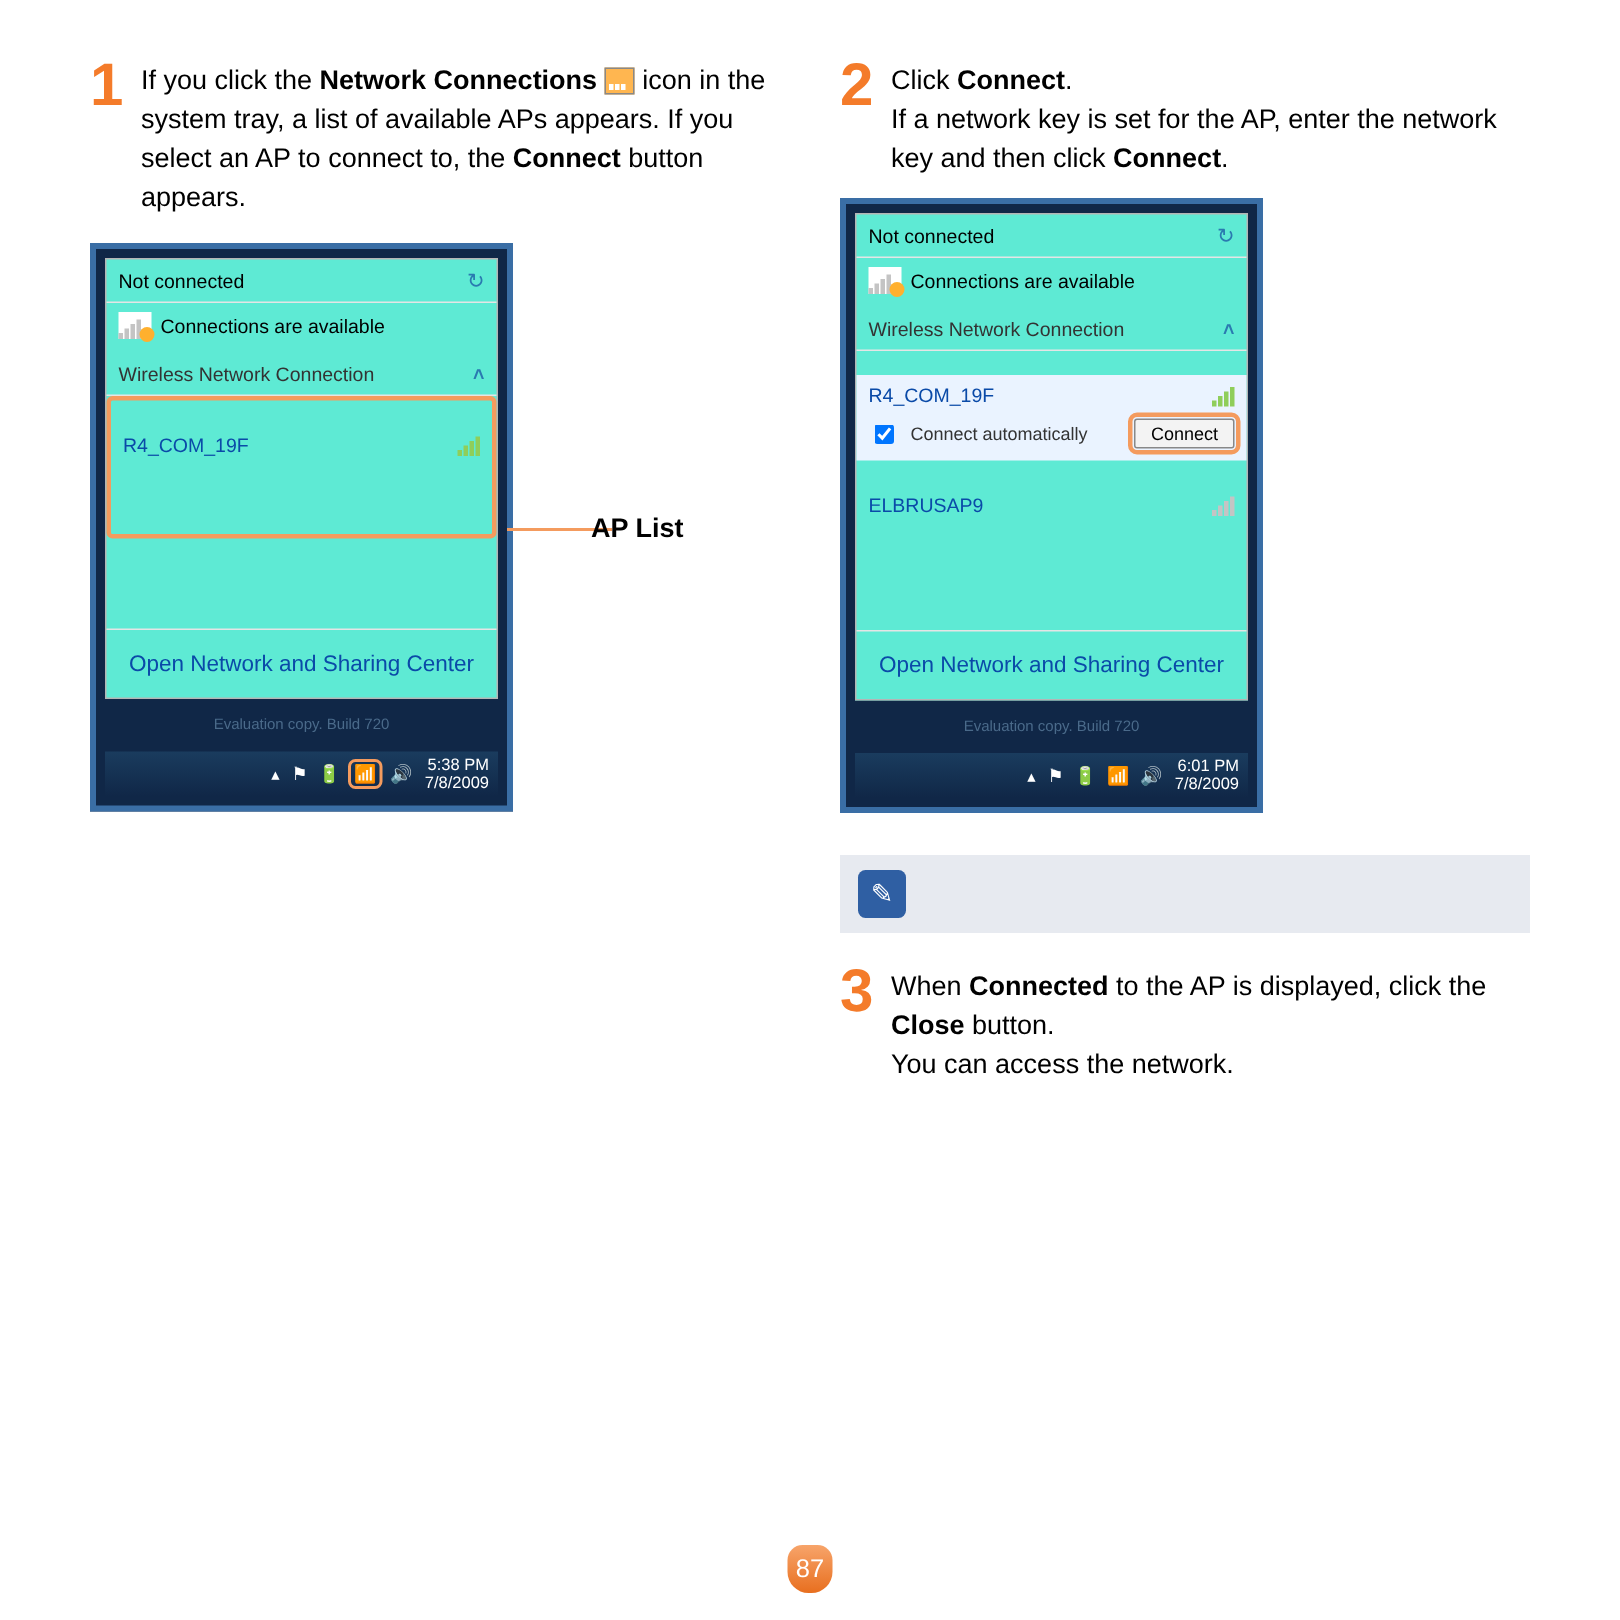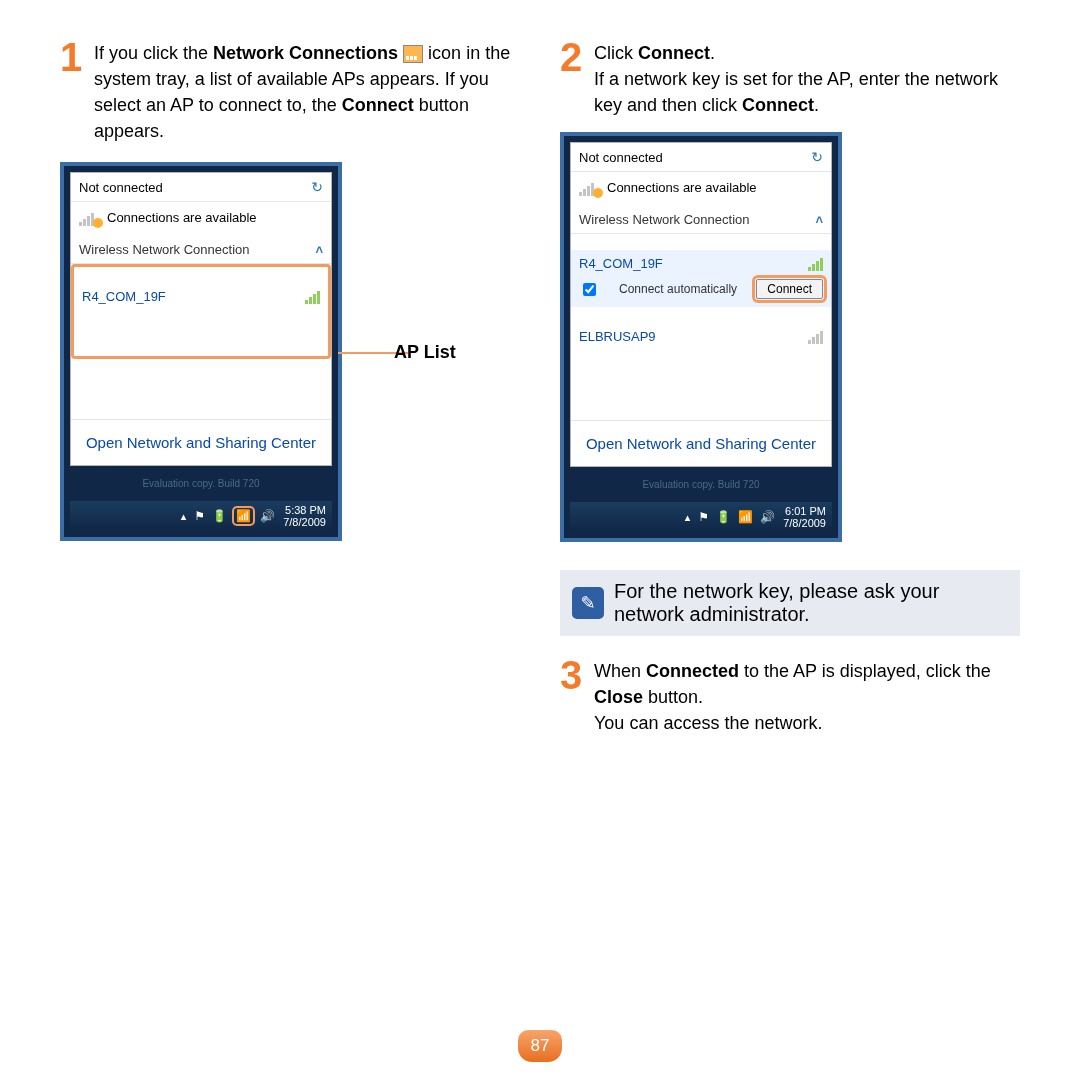--- a/index.html
+++ b/index.html
@@ -46,35 +46,35 @@
   
   .flyout-wrap {
     position: relative;
     display:inline-block;
     border: 4px solid #3a6ea5;
     background:#102747;
     padding: 6px;
     margin-top: 10px;
   }
   .flyout {
-    background:#ffffff;
+    background:#5eead4;
     width: 260px;
     font-size:13px;
     color:#000;
     border:1px solid #b5b5b5;
   }
   .flyout .sec { padding:6px 8px; border-bottom:1px solid #e5e5e5; }
   .flyout .status-row{ display:flex; justify-content:space-between; align-items:center;}
   .refresh-icon { color:#2a7ab0; font-size:14px;}
   .avail { display:flex; align-items:center; gap:6px; padding:6px 8px 10px 8px;}
   .hdr-row { display:flex; justify-content:space-between; align-items:center; color:#333; padding:6px 8px; border-bottom:1px solid #e5e5e5;}
   .chev { color:#2a7ab0; font-weight:bold;}
   .ap-row { display:flex; justify-content:space-between; align-items:center; padding:6px 8px; color:#0a4aa8;margin-top:16px;}
   .ap-sub { display:flex; justify-content:space-between; align-items:center; padding:2px 8px 8px 8px; font-size:12px; color:#333;}
-  .ap-sub label{ display:flex; align-items:center; gap:20px;}
+  .ap-sub label{ display:flex; align-items:center; gap:8px;}
   .connect-btn {
     border:1px solid #888; background:#f3f3f3; padding:2px 10px; font-size:12px;
   }
   .connect-btn.hl { outline:3px solid #f49b5e; outline-offset:1px; border-radius:2px;}
   .open-center { text-align:center; color:#0a4aa8; padding:14px 0; font-size:15px; border-top:1px solid #e5e5e5;}
   .eval { color:#4a6a8a; font-size:10px; text-align:center; padding:12px 4px;}
   .taskbar {
     background:linear-gradient(#1a3c5e,#102747);
     display:flex; justify-content:flex-end; align-items:center;
     padding:3px 6px; gap:6px; color:#fff; font-size:11px;
@@ -114,21 +114,21 @@
     width:32px;height:32px;border-radius:5px;background:#2f5fa3;
     color:#fff;display:flex;align-items:center;justify-content:center;font-size:18px;
     flex-shrink:0;
   }
 
   .page-badge{
     position:absolute;
     left:50%; bottom:18px; transform:translateX(-50%);
     background:linear-gradient(#f7a46a,#e86f1f);
     color:#fff;
-    width:44px;height:32px;
+    width:30px;height:32px;
     border-radius:10px 10px 14px 14px;
     display:flex;align-items:center;justify-content:center;
     font-size:17px;
   }
 
   
   .tray-square{
     display:inline-block;width:18px;height:16px;
     background:#ffb650;border:1px solid #888;vertical-align:text-bottom;
     position:relative;
@@ -299,21 +299,20 @@
         </span>
         <div class="clock">
           <div>6:01 PM</div>
           <div>7/8/2009</div>
         </div>
       </div>
     </div>
 
     <div class="note">
       <div class="note-icon">✎</div>
-      <div>For the network key, please ask your network administrator.</div>
     </div>
 
     <div class="step" style="margin-top:22px">
       <div class="stepnum">3</div>
       <div class="steptext">
         <span>When </span><span class="bold">Connected</span><span> to the AP is displayed, click the </span><span class="bold">Close</span><span> button.</span><br>
         <span>You can access the network.</span>
       </div>
     </div>
   </div>

